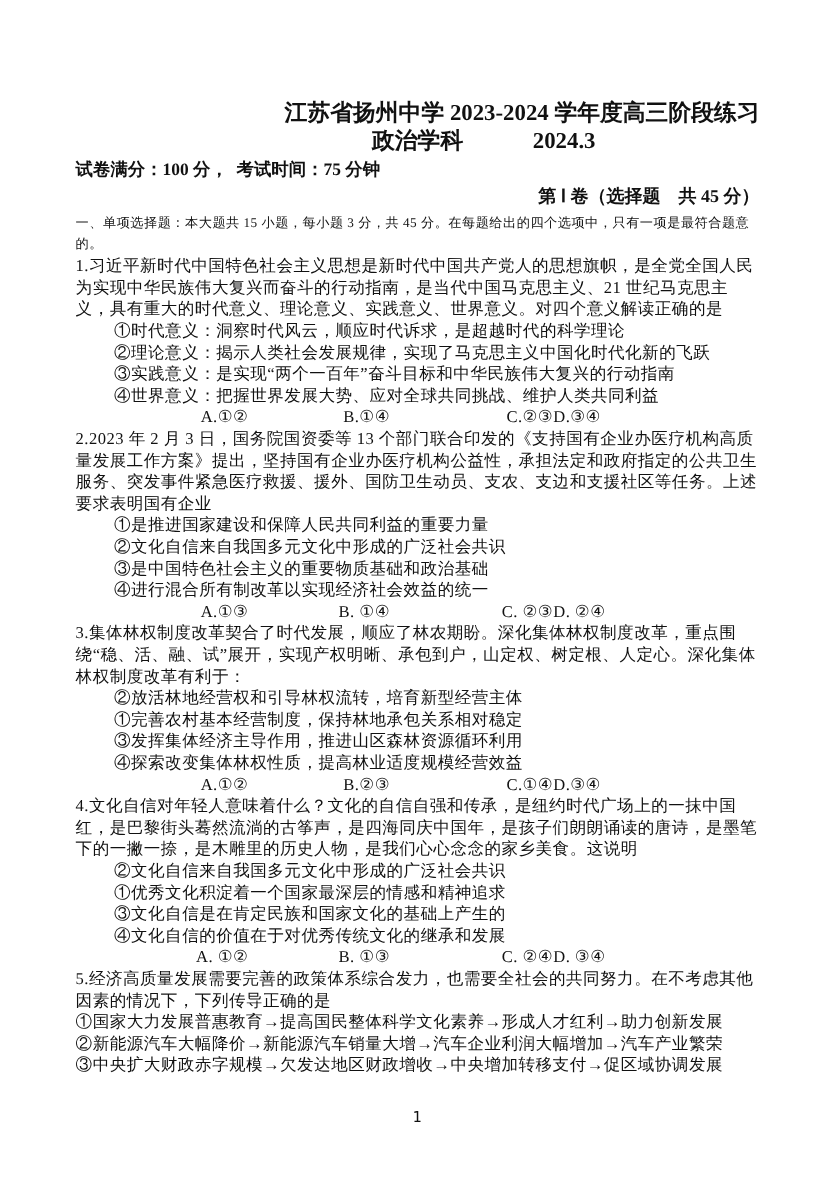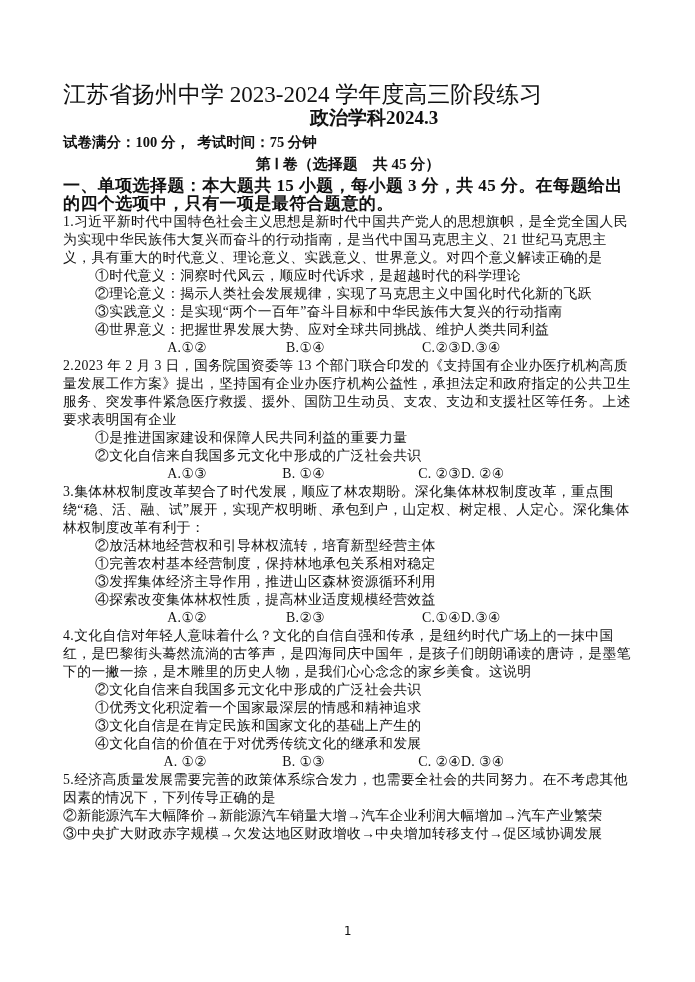--- a/index.html
+++ b/index.html
@@ -9,53 +9,54 @@
     width: 695px;
     height: 982px;
     margin: 0 auto;
     background: #ffffff;
     color: #111111;
     font-family: "Liberation Serif", serif;
     padding: 83px 62px 0 63px;
     overflow: hidden;
   }
   .title1 {
-    font-size: 23px;
-    font-weight: normal;
-    text-align: left;
+    font-size: 19px;
+    font-weight: bold;
+    text-align: right;
     line-height: 23px;
     white-space: pre-wrap;
   }
   .title2 {
     font-size: 19px;
     font-weight: bold;
     line-height: 23px;
     padding-left: 247px;
     display: flex;
+    gap: 58px;
     white-space: pre-wrap;
   }
   .title3 {
     font-size: 14.5px;
     font-weight: bold;
     text-align: left;
     line-height: 21px;
     margin-top: 3px;
     white-space: pre-wrap;
   }
   .title4 {
     font-size: 15px;
     font-weight: bold;
-    text-align: center;
+    text-align: right;
     line-height: 21px;
     margin-top: 1px;
     white-space: pre-wrap;
   }
   .intro {
-    font-size: 17px;
-    font-weight: bold;
+    font-size: 11px;
+    font-weight: normal;
     line-height: 18px;
     letter-spacing: 0.4px;
     margin-top: 2px;
     white-space: pre-wrap;
   }
   .stem, .item {
     font-size: 13.8px;
     line-height: 18px;
     letter-spacing: 0.4px;
     white-space: pre-wrap;
@@ -112,20 +113,22 @@
       <span class="opt">B.①④</span>
       <span class="opt">C.②③</span>
       <span class="opt">D.③④</span>
     </div>
   </section>
 
   <section>
     <p class="stem">2.2023 年 2 月 3 日，国务院国资委等 13 个部门联合印发的《支持国有企业办医疗机构高质量发展工作方案》提出，坚持国有企业办医疗机构公益性，承担法定和政府指定的公共卫生服务、突发事件紧急医疗救援、援外、国防卫生动员、支农、支边和支援社区等任务。上述要求表明国有企业</p>
     <p class="item indented">①是推进国家建设和保障人民共同利益的重要力量</p>
     <p class="item indented">②文化自信来自我国多元文化中形成的广泛社会共识</p>
+    <p class="item indented">③是中国特色社会主义的重要物质基础和政治基础</p>
+    <p class="item indented">④进行混合所有制改革以实现经济社会效益的统一</p>
     <div class="options">
       <span class="opt">A.①③</span>
       <span class="opt">B. ①④</span>
       <span class="opt">C. ②③</span>
       <span class="opt">D. ②④</span>
     </div>
   </section>
 
   <section>
     <p class="stem">3.集体林权制度改革契合了时代发展，顺应了林农期盼。深化集体林权制度改革，重点围绕“稳、活、融、试”展开，实现产权明晰、承包到户，山定权、树定根、人定心。深化集体林权制度改革有利于：</p>
@@ -150,19 +153,20 @@
     <div class="options">
       <span class="opt">A. ①②</span>
       <span class="opt">B. ①③</span>
       <span class="opt">C. ②④</span>
       <span class="opt">D. ③④</span>
     </div>
   </section>
 
   <section>
     <p class="stem">5.经济高质量发展需要完善的政策体系综合发力，也需要全社会的共同努力。在不考虑其他因素的情况下，下列传导正确的是</p>
+    <p class="item">①国家大力发展普惠教育→提高国民整体科学文化素养→形成人才红利→助力创新发展</p>
     <p class="item">②新能源汽车大幅降价→新能源汽车销量大增→汽车企业利润大幅增加→汽车产业繁荣</p>
     <p class="item">③中央扩大财政赤字规模→欠发达地区财政增收→中央增加转移支付→促区域协调发展</p>
   </section>
 
   <div class="pageno">1</div>
 
 </div>
 
 </body></html>

